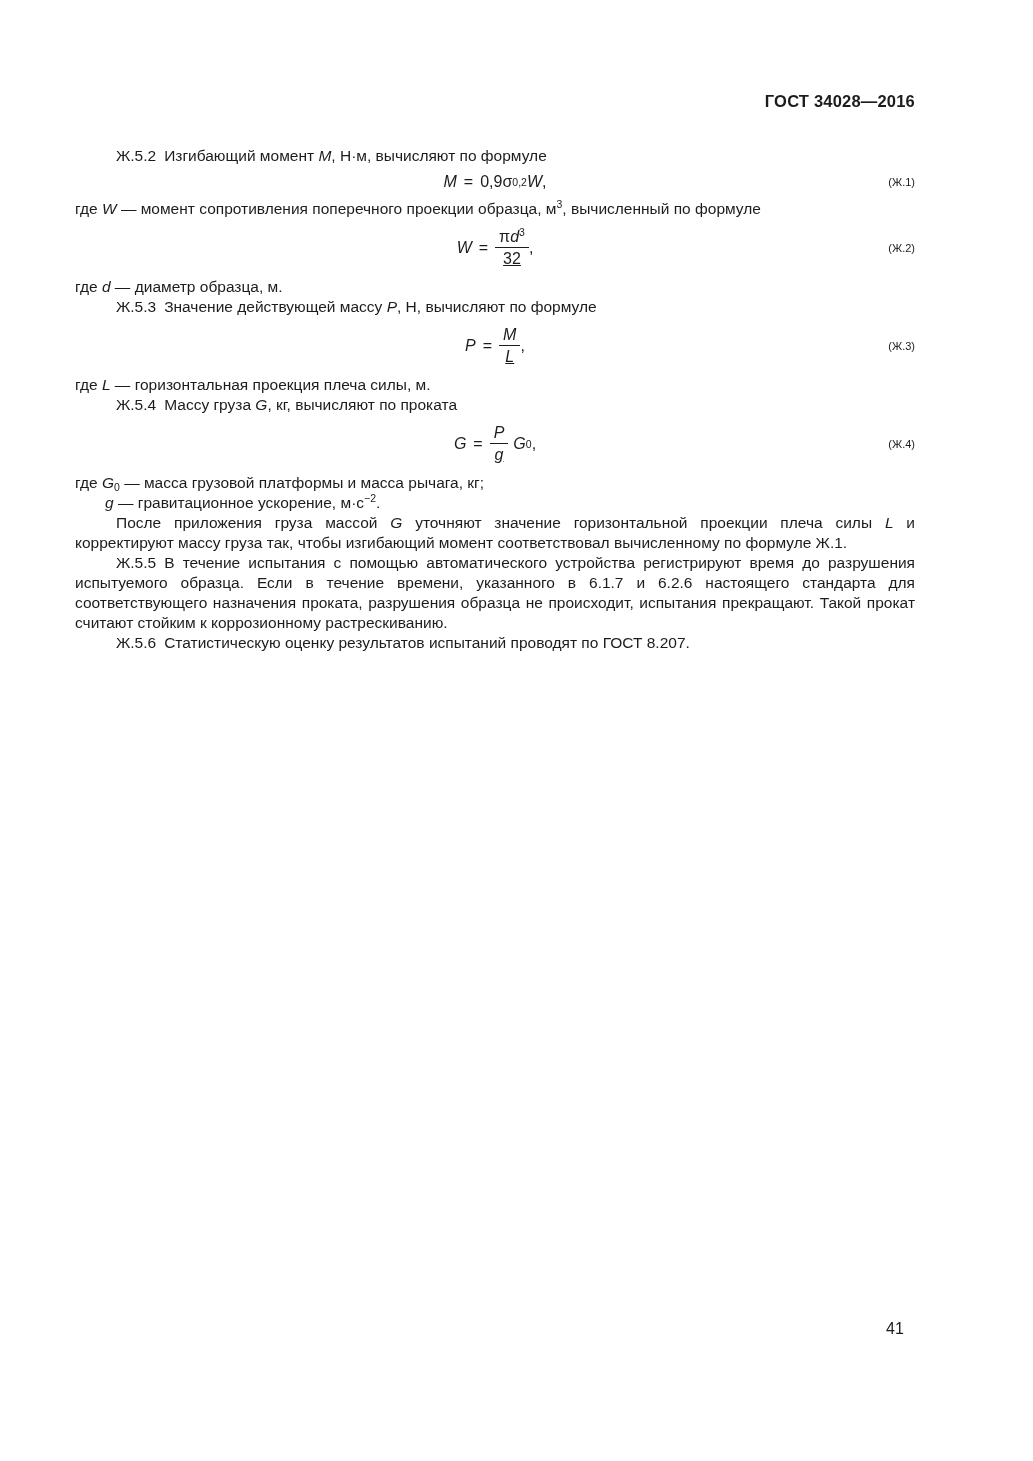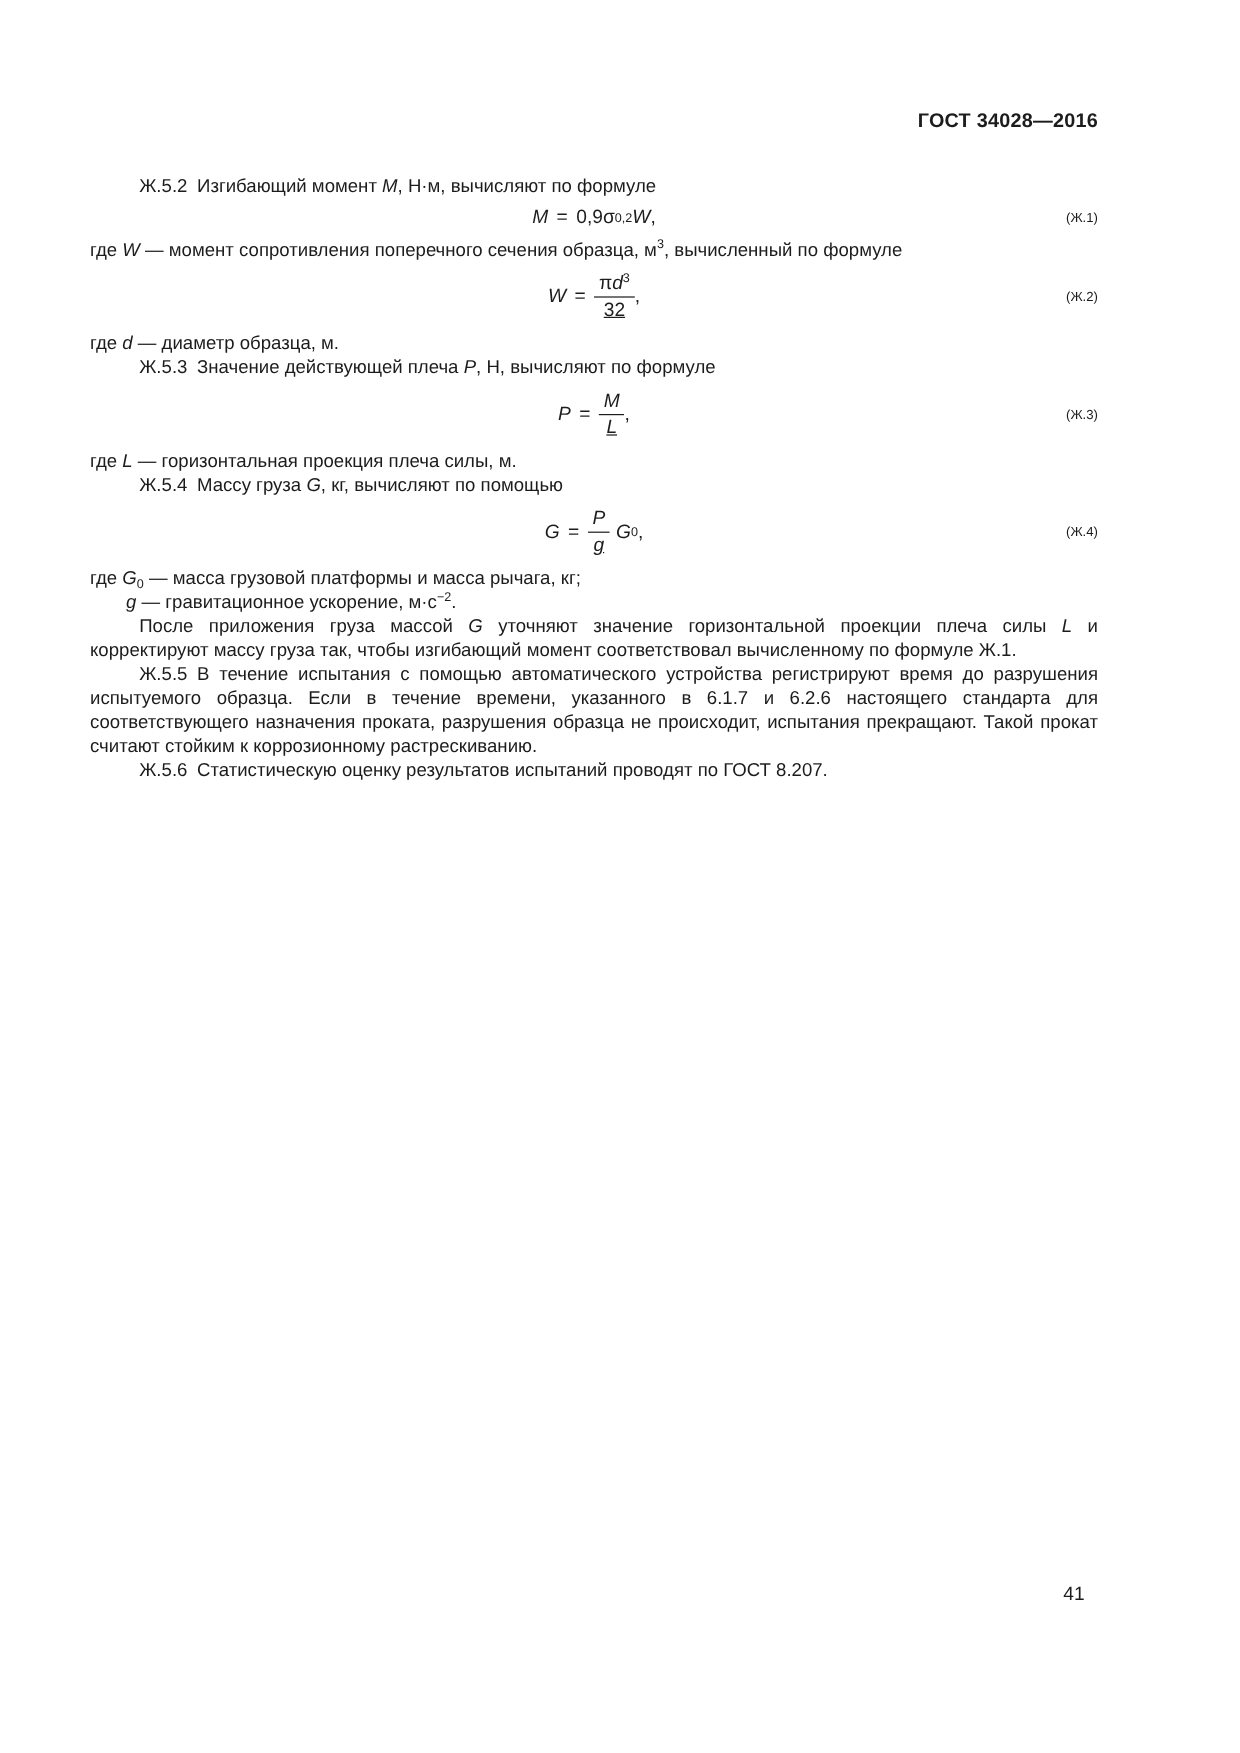--- a/index.html
+++ b/index.html
@@ -66,55 +66,55 @@
           <span class="op">=</span>
           <span>0,9</span>
           <span>σ</span>
           <sub>0,2</sub>
           <span class="var">W</span>
           <span>,</span>
         </span>
       <span class="formula-label">(Ж.1)</span>
     </div>
 
-    <p class="para"><span>где </span><span class="var">W</span><span> — момент сопротивления поперечного сечения образца, м</span><sup>3</sup><span>, вычисленный по формуле</span></p>
+    <p class="para"><span>где </span><span class="var">W</span><span> — момент сопротивления поперечного проекции образца, м</span><sup>3</sup><span>, вычисленный по формуле</span></p>
 
     <div class="formula-row fracrow">
       <span class="math">
           <span class="var">W</span>
           <span class="op">=</span>
           <span class="frac">
             <span class="num"><span>π</span><span class="var">d</span><sup>3</sup></span>
             <span class="den">32</span>
           </span>
           <span>,</span>
         </span>
       <span class="formula-label">(Ж.2)</span>
     </div>
 
     <p class="para"><span>где </span><span class="var">d</span><span> — диаметр образца, м.</span></p>
 
-    <p class="para indent"><span class="clause-label">Ж.5.3</span><span>Значение действующей плеча </span><span class="var">P</span><span>, Н, вычисляют по формуле</span></p>
+    <p class="para indent"><span class="clause-label">Ж.5.3</span><span>Значение действующей массу </span><span class="var">P</span><span>, Н, вычисляют по формуле</span></p>
 
     <div class="formula-row fracrow">
       <span class="math">
           <span class="var">P</span>
           <span class="op">=</span>
           <span class="frac">
             <span class="num var">M</span>
             <span class="den var">L</span>
           </span>
           <span>,</span>
         </span>
       <span class="formula-label">(Ж.3)</span>
     </div>
 
     <p class="para"><span>где </span><span class="var">L</span><span> — горизонтальная проекция плеча силы, м.</span></p>
 
-    <p class="para indent"><span class="clause-label">Ж.5.4</span><span>Массу груза </span><span class="var">G</span><span>, кг, вычисляют по помощью</span></p>
+    <p class="para indent"><span class="clause-label">Ж.5.4</span><span>Массу груза </span><span class="var">G</span><span>, кг, вычисляют по проката</span></p>
 
     <div class="formula-row fracrow">
       <span class="math">
           <span class="var">G</span>
           <span class="op">=</span>
           <span class="frac">
             <span class="num var">P</span>
             <span class="den var">g</span>
           </span>
           <span class="var" style="margin-left:5px">G</span>

